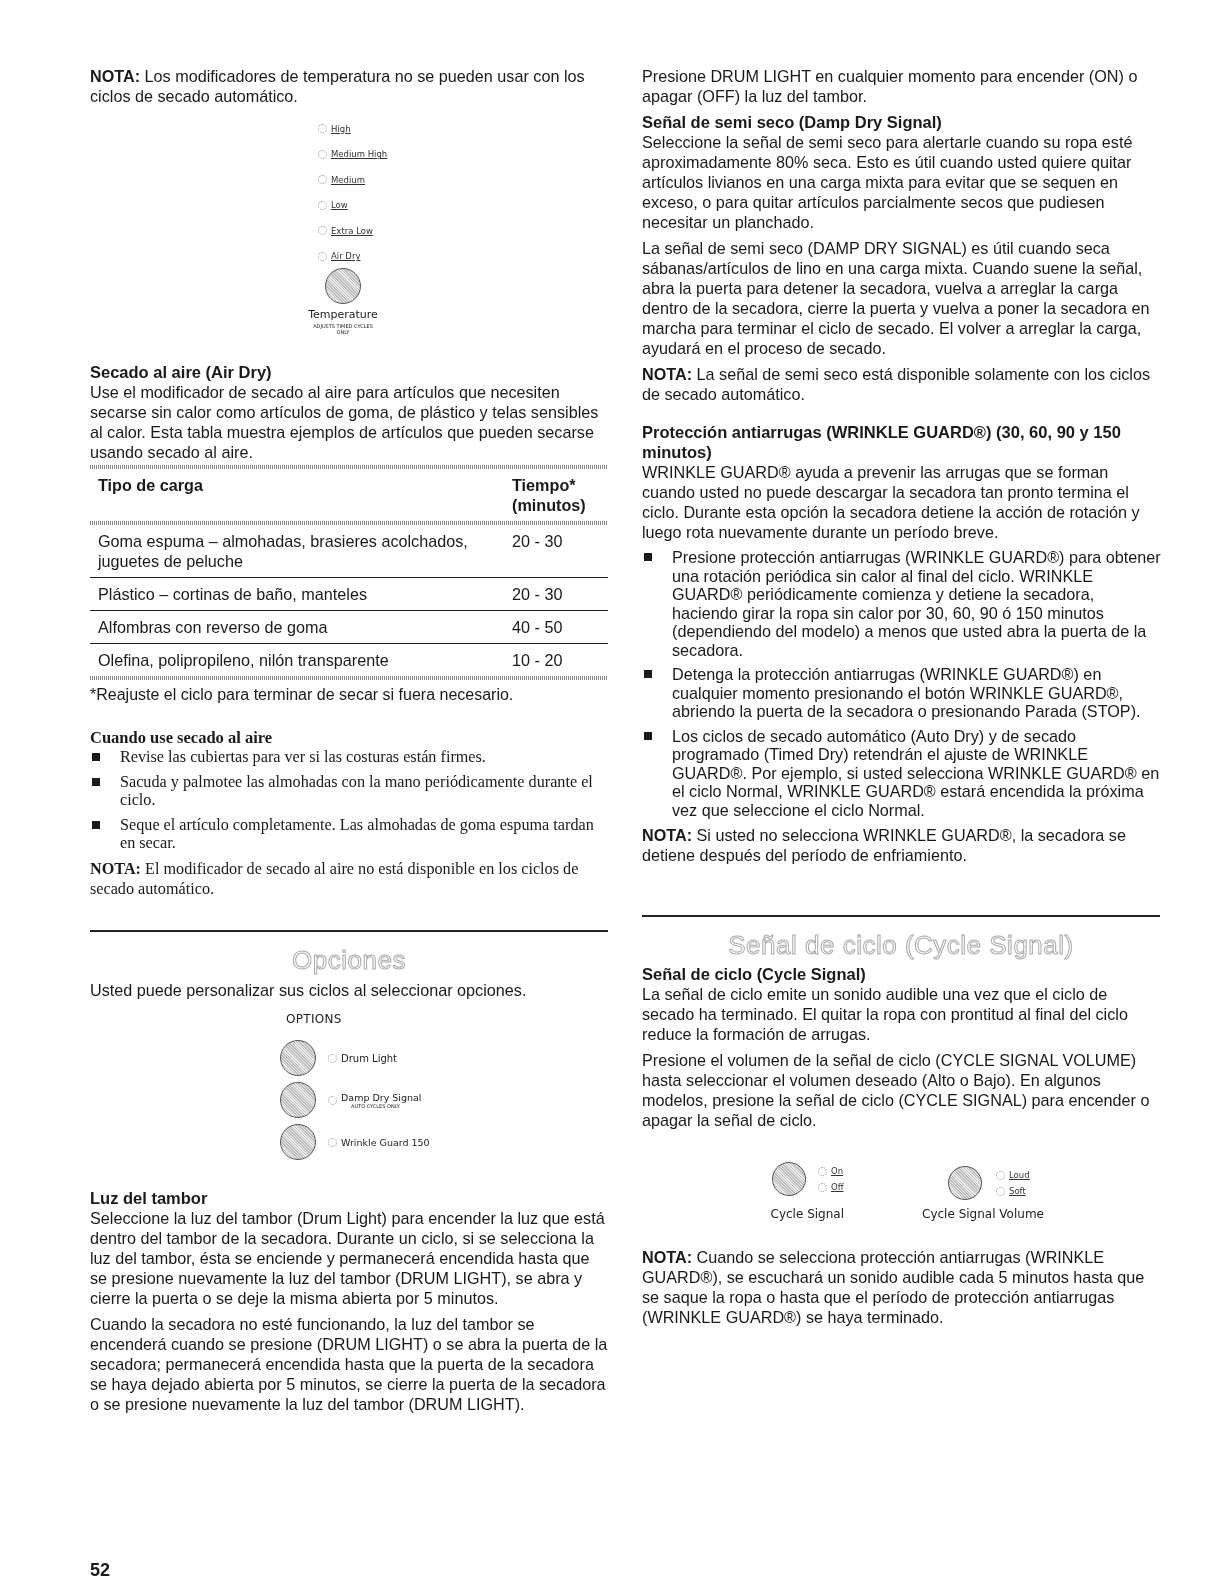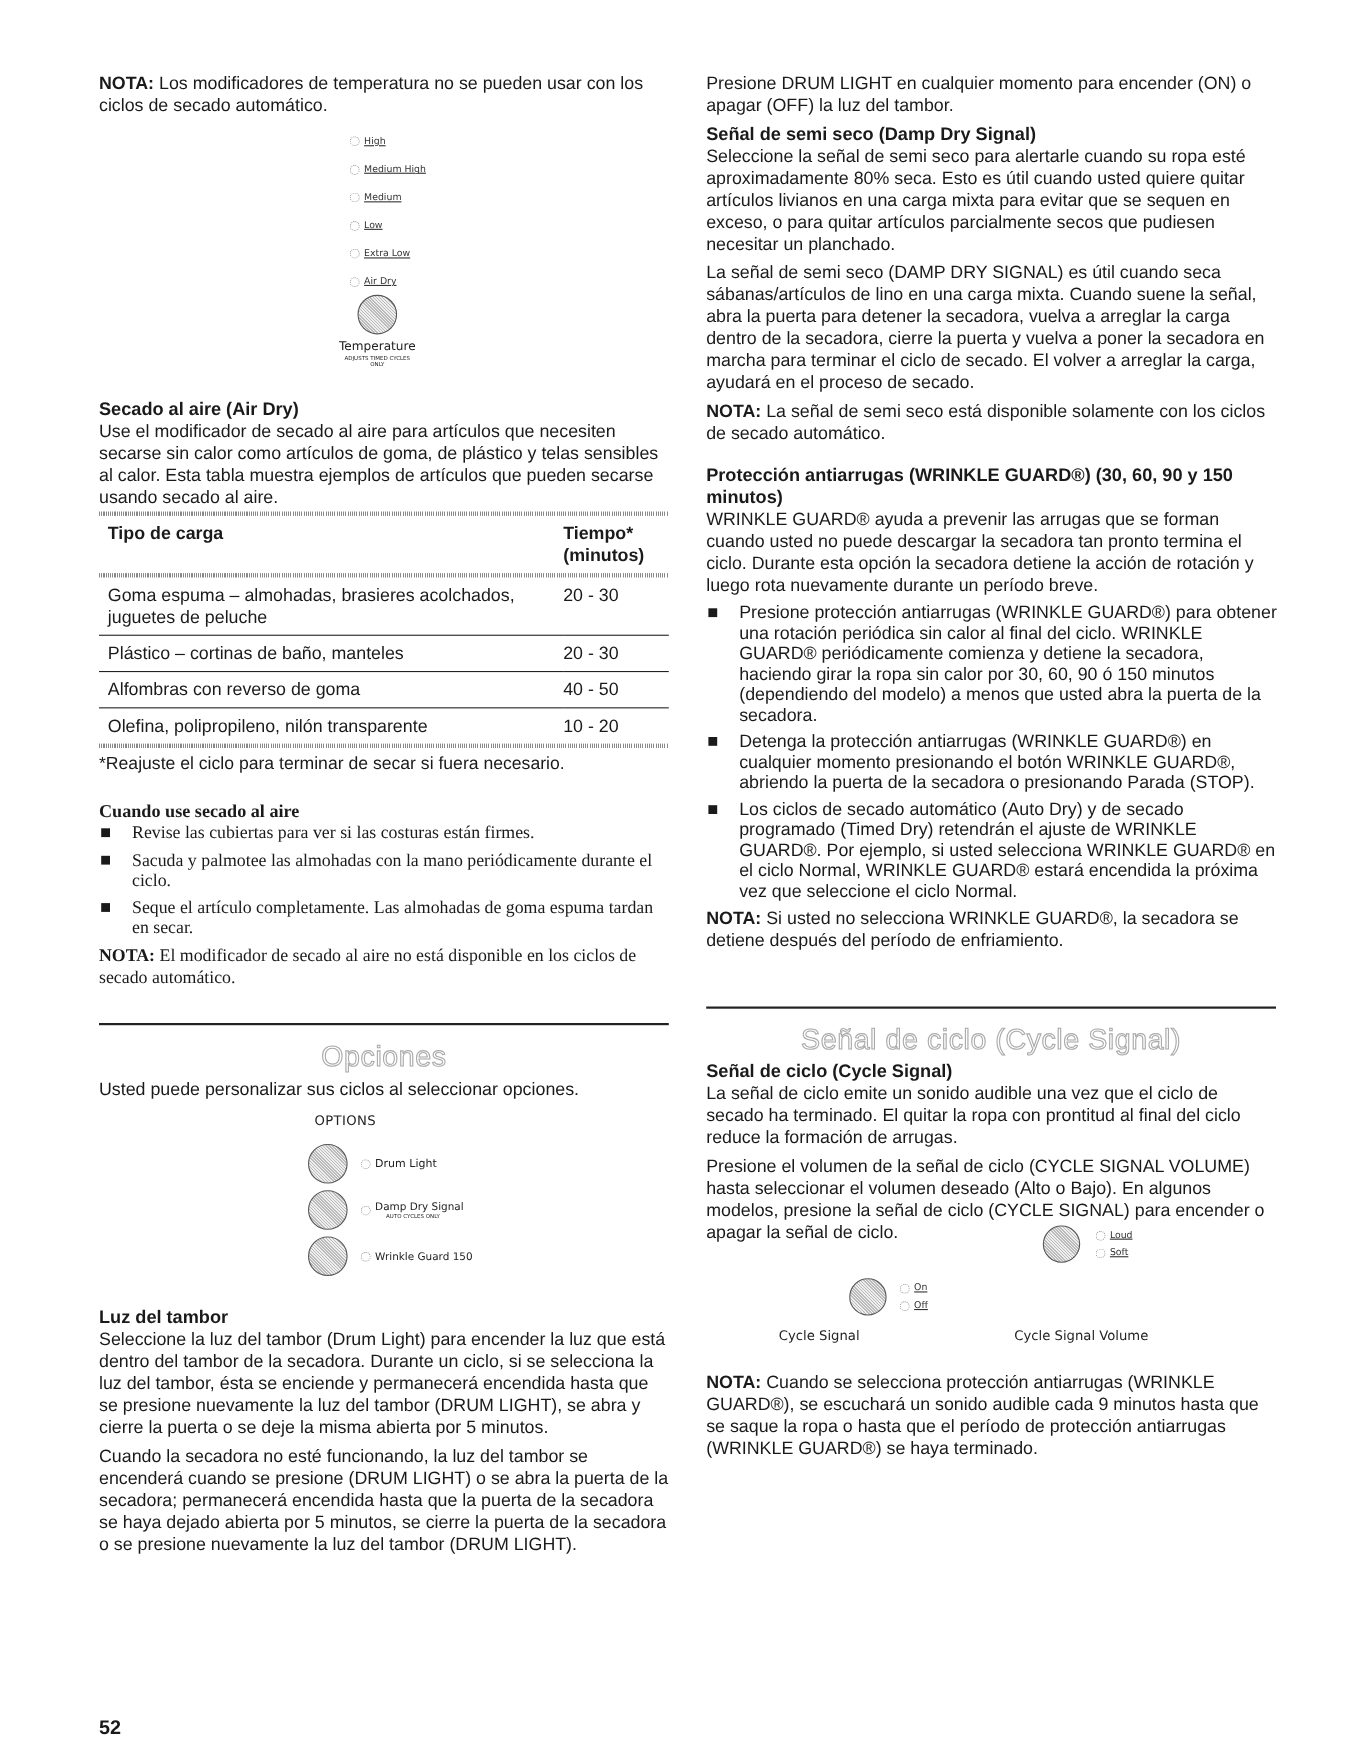--- a/index.html
+++ b/index.html
@@ -197,34 +197,34 @@
           <span class="ring"></span>
           <span>On</span>
         </div>
       <div class="opt" style="height:16px;">
           <span class="ring"></span>
           <span>Off</span>
         </div>
     </div>
   </div>
 </div>
-<div class="panel-label" style="position:absolute; left:708px; top:1207px; width:100px; text-align:left; font-size:12px;">Cycle Signal</div>
-
-<div style="position:absolute; left:948px; top:1114px;">
+<div class="panel-label" style="position:absolute; left:744px; top:1207px; width:100px; text-align:right; font-size:12px;">Cycle Signal</div>
+
+<div style="position:absolute; left:948px; top:1166px;">
   <div style="display:flex; align-items:center;">
     <div class="knob sm"></div>
     <div style="margin-left:14px;">
       <div class="opt" style="height:16px;">
           <span class="ring"></span>
           <span>Loud</span>
         </div>
       <div class="opt" style="height:16px;">
           <span class="ring"></span>
           <span>Soft</span>
         </div>
     </div>
   </div>
 </div>
 <div class="panel-label" style="position:absolute; left:908px; top:1207px; width:150px; text-align:center; font-size:12px;">Cycle Signal Volume</div>
 
 <div class="col col-right" style="top:1247px;">
-  <p><span class="b">NOTA:</span><span> Cuando se selecciona protección antiarrugas (WRINKLE GUARD®), se escuchará un sonido audible cada 9 minutos hasta que se saque la ropa o hasta que el período de protección antiarrugas (WRINKLE GUARD®) se haya terminado.</span></p>
+  <p><span class="b">NOTA:</span><span> Cuando se selecciona protección antiarrugas (WRINKLE GUARD®), se escuchará un sonido audible cada 5 minutos hasta que se saque la ropa o hasta que el período de protección antiarrugas (WRINKLE GUARD®) se haya terminado.</span></p>
 </div>
 
 </body></html>

